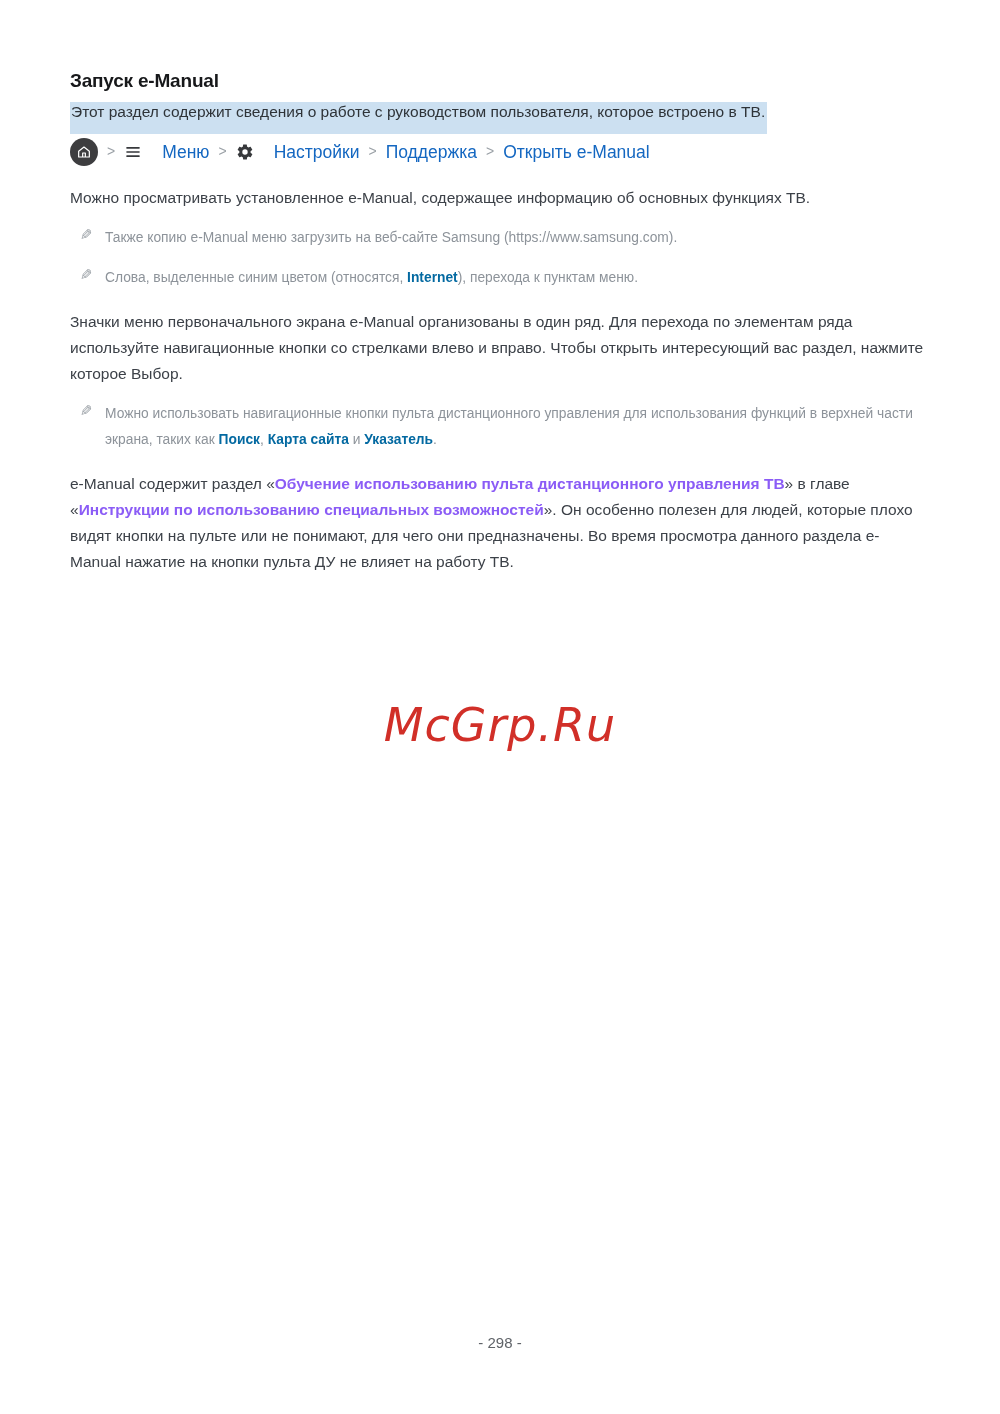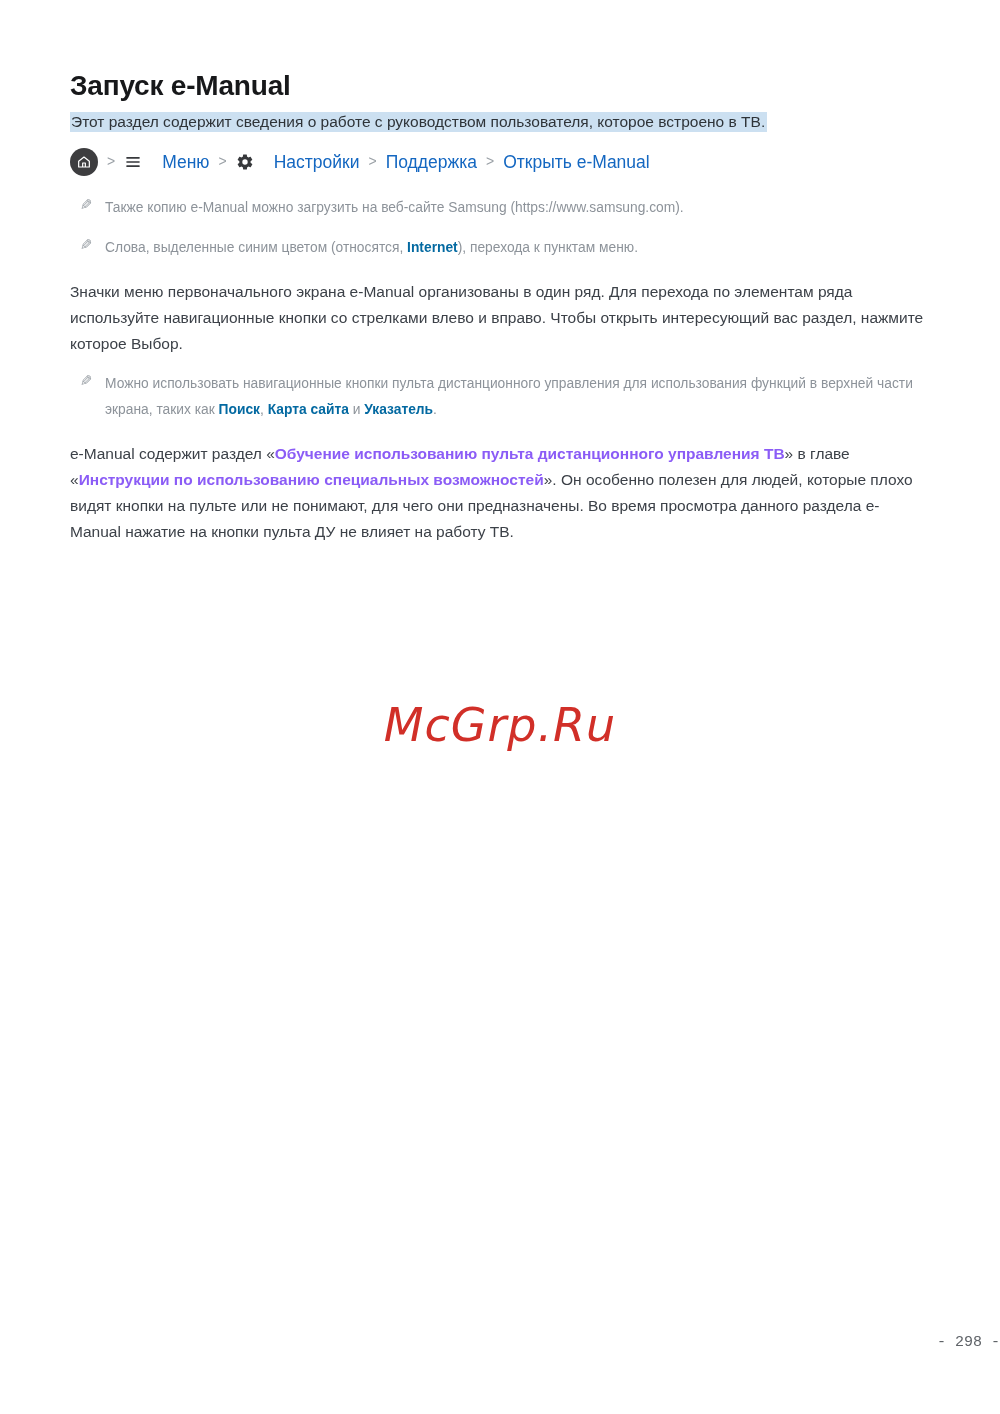--- a/index.html
+++ b/index.html
@@ -7,34 +7,34 @@
   body {
     width: 1000px; height: 1414px;
     font-family: "Liberation Sans", "DejaVu Sans", sans-serif;
     position: relative;
     overflow: hidden;
   }
   .page { position: relative; width: 1000px; height: 1414px; background: #fff; }
   .content { padding: 70px 70px 0 70px; }
 
   h1.title {
-    font-size: 28px;
+    font-size: 19px;
     font-weight: 600;
     color: #17181a;
     letter-spacing: -0.2px;
     margin-bottom: 9px;
   }
   .subtitle-row { margin-bottom: 16px; }
   .subtitle-hl {
     display: inline;
     background: #cce0f1;
     color: #2e3338;
     font-size: 15.5px;
     line-height: 21px;
-    padding: 1px 2px 2px 1px;
+    padding: 1px 2px 14px 1px;
   }
 
   .breadcrumb {
     display: flex;
     align-items: center;
     gap: 9px;
     margin-bottom: 19px;
     font-size: 17.5px;
     font-weight: 500;
   }
@@ -92,24 +92,23 @@
     font-weight: 500;
     font-size: 46px;
     color: #d12f28;
     letter-spacing: 1px;
   }
   .pagenum {
     position: absolute;
     top: 1334px;
     left: 0;
     width: 100%;
-    text-align: right;
+    text-align: center;
     font-size: 15px;
     color: #5f6368;
-    font-family: Liberation Mono, monospace;
   }
 </style>
 </head>
 <body>
 
 <div class="page">
   <div class="content">
 
     <h1 class="title">Запуск e-Manual</h1>
 
@@ -145,24 +144,25 @@
           </svg>
         </span>
         <span>Настройки</span>
       </span>
       <span class="sep">&gt;</span>
       <span class="crumb">Поддержка</span>
       <span class="sep">&gt;</span>
       <span class="crumb">Открыть e-Manual</span>
     </nav>
 
+    <p class="body">Можно просматривать установленное e-Manual, содержащее информацию об основных функциях ТВ.</p>
 
     <div class="note">
       <span class="pencil">✎</span>
-      <span class="note-text">Также копию e-Manual можно загрузить на веб-сайте Samsung (https://www.samsung.com).</span>
+      <span class="note-text">Также копию e-Manual меню загрузить на веб-сайте Samsung (https://www.samsung.com).</span>
     </div>
 
     <div class="note">
       <span class="pencil">✎</span>
       <span class="note-text"><span>Слова, выделенные синим цветом (относятся, </span><a class="blue-link">Internet</a><span>), перехода к пунктам меню.</span></span>
     </div>
 
     <div class="spacer-sm"></div>
 
     <p class="body">Значки меню первоначального экрана e-Manual организованы в один ряд. Для перехода по элементам ряда используйте навигационные кнопки со стрелками влево и вправо. Чтобы открыть интересующий вас раздел, нажмите которое Выбор.</p>

